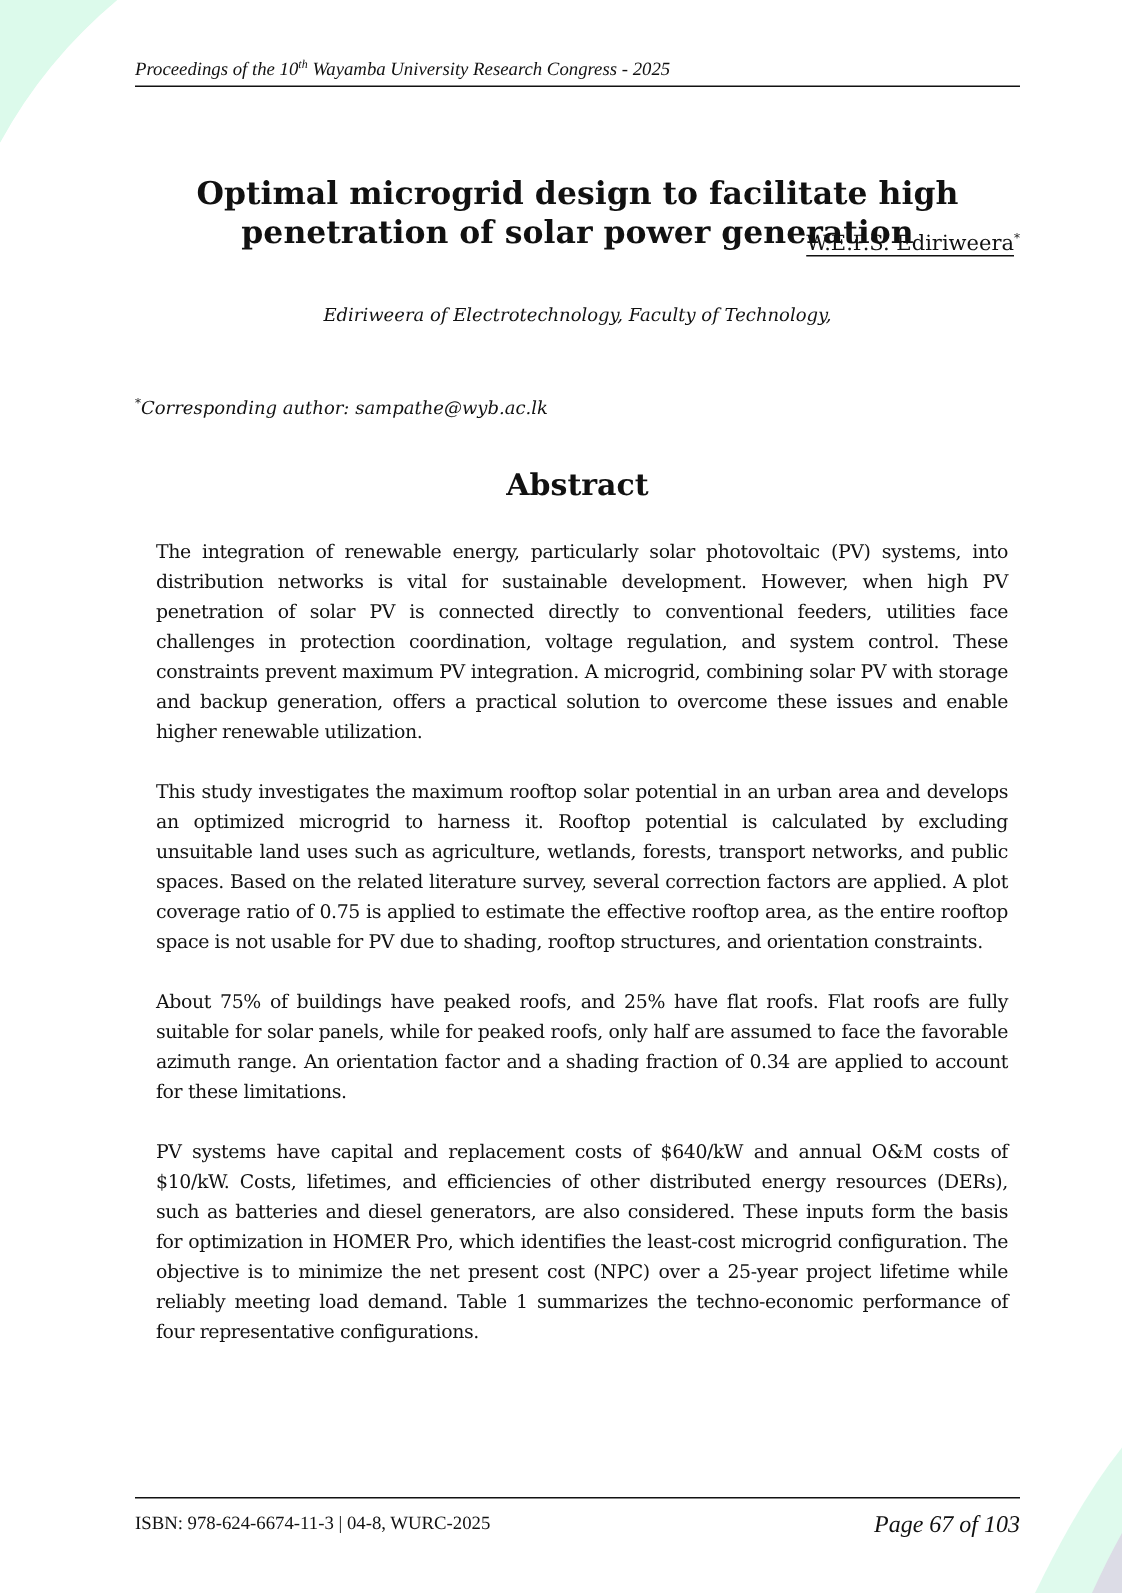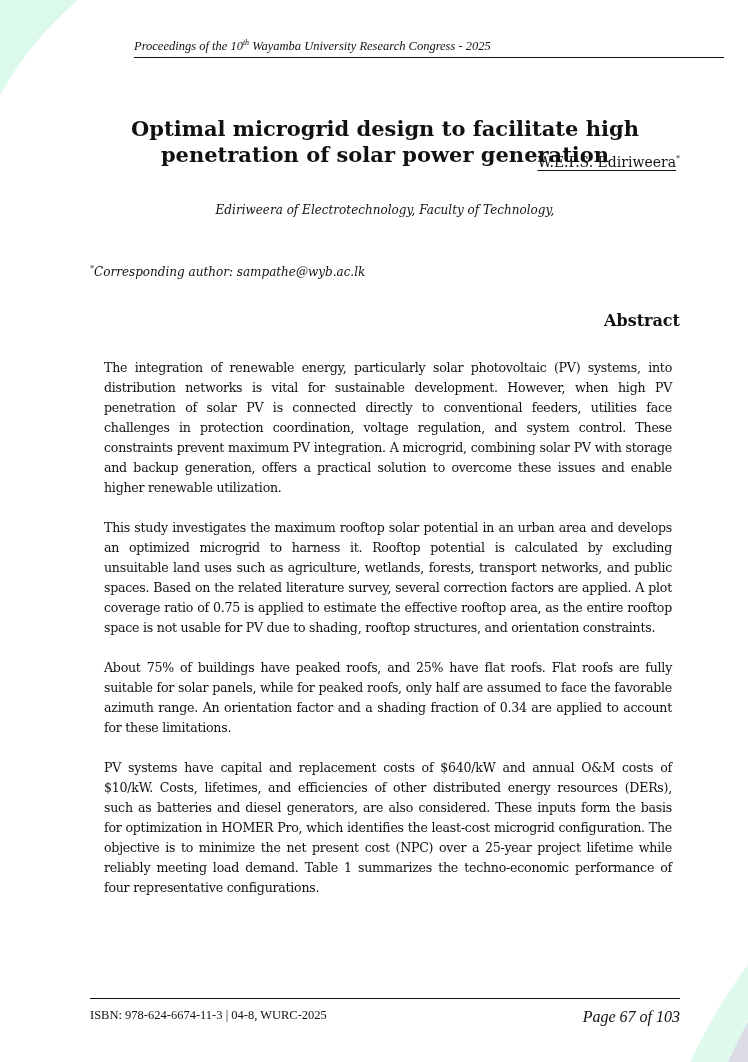--- a/index.html
+++ b/index.html
@@ -5,21 +5,21 @@
     html, body { margin: 0; padding: 0; }
     body {
       width: 748px; height: 1062px; position: relative; overflow: hidden;
       background: #ffffff; color: #111;
       font-family: "DejaVu Serif", "Liberation Serif", serif;
     }
     .deco { position: absolute; left: 0; top: 0; width: 748px; height: 1062px; pointer-events: none; }
     .running-head {
       position: absolute; left: 90px; top: 38px; width: 590px;
       font-family: "Liberation Serif", serif; font-style: italic; font-size: 12.5px;
-      padding-bottom: 3px; border-bottom: 1.5px solid #111; margin-left: 44px;
+      padding-bottom: 3px; border-bottom: 1.5px solid #111;
     }
     .running-head sup { font-size: 8px; }
     .title {
       position: absolute; left: 90px; top: 80px; width: 590px; text-align: center;
       font-family: "DejaVu Serif", serif; font-weight: bold; font-size: 21px; line-height: 26px; margin-top: 36px;
     }
     .author {
       position: absolute; left: 90px; top: 154px; width: 590px; text-align: right;
       font-family: "DejaVu Serif", serif; font-size: 14px;
     }
@@ -28,22 +28,22 @@
     .affil {
       position: absolute; left: 90px; top: 200px; width: 590px; text-align: center;
       font-family: "DejaVu Serif", serif; font-style: italic; font-size: 12px; line-height: 21px;
     }
     .corr {
       position: absolute; left: 90px; top: 264px; width: 590px; 
       font-family: "DejaVu Serif", serif; font-style: italic; font-size: 12px;
     }
     .corr sup { font-size: 8px; }
     .abstract-head {
-      position: absolute; left: 90px; top: 311px; width: 590px; text-align: right;
-      font-family: "DejaVu Serif", serif; font-weight: bold; font-size: 16px;
+      position: absolute; left: 90px; top: 311px; width: 590px; text-align: center;
+      font-family: "DejaVu Serif", serif; font-weight: bold; font-size: 20px;
     }
     .body {
       position: absolute; left: 104px; top: 358px; width: 572px;
       font-family: "DejaVu Serif", serif; font-size: 12.6px; line-height: 20px;
       text-align: justify; letter-spacing: -0.25px;
     }
     .body p { margin: 0 4px 20px 0; }
     .footer-rule {
       position: absolute; left: 90px; top: 998px; width: 590px; height: 0;
       border-top: 1.5px solid #111;

